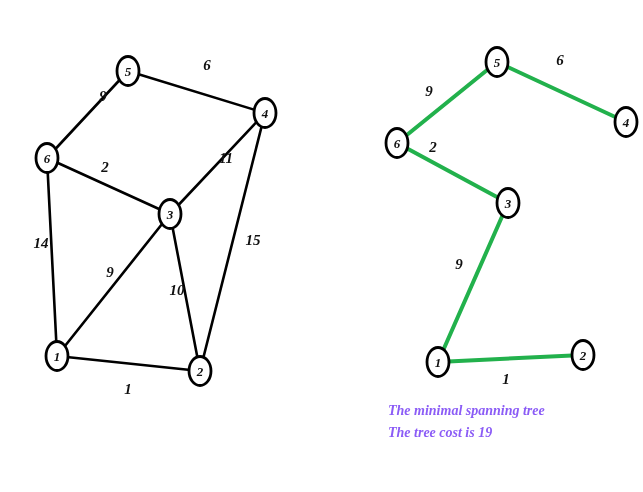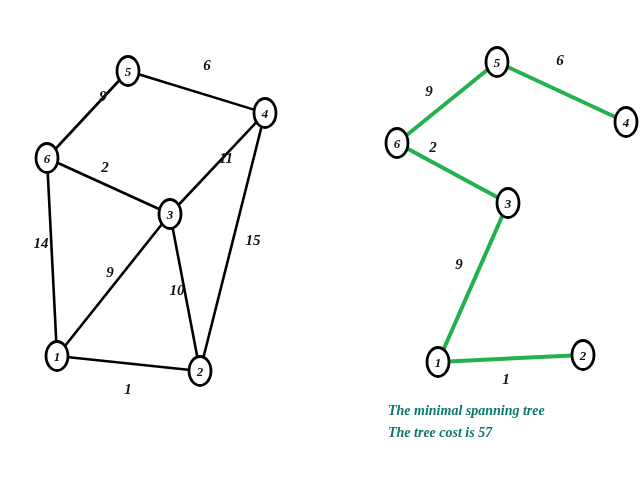--- a/index.html
+++ b/index.html
@@ -33,21 +33,21 @@
     font-weight: bold;
     font-size: 13px;
     fill: #111111;
   }
   .caption {
     position: absolute;
     font-family: "Liberation Serif", serif;
     font-style: italic;
     font-weight: bold;
     font-size: 14px;
-    color: #0f766e;
+    color: #8b5cf6;
     white-space: nowrap;
     line-height: 1.55;
   }
   #left-caption  { left: 55px;  top: 436px; }
   #right-caption { left: 388px; top: 400px; }
 </style>
 </head>
 <body>
 
 <div id="canvas">
@@ -106,15 +106,15 @@
         <ellipse cx="438" cy="362" rx="11" ry="14.5" fill="#ffffff" stroke="#000000" stroke-width="2.8"></ellipse>
         <text x="438" y="366.5" text-anchor="middle" class="node-label">1</text>
         <ellipse cx="583" cy="355" rx="11" ry="14.5" fill="#ffffff" stroke="#000000" stroke-width="2.8"></ellipse>
         <text x="583" y="359.5" text-anchor="middle" class="node-label">2</text>
       </g>
   </svg>
 
 
   <div id="right-caption" class="caption">
     <div>The minimal spanning tree</div>
-    <div>The tree cost is 57</div>
+    <div>The tree cost is 19</div>
   </div>
 </div>
 
 </body></html>

